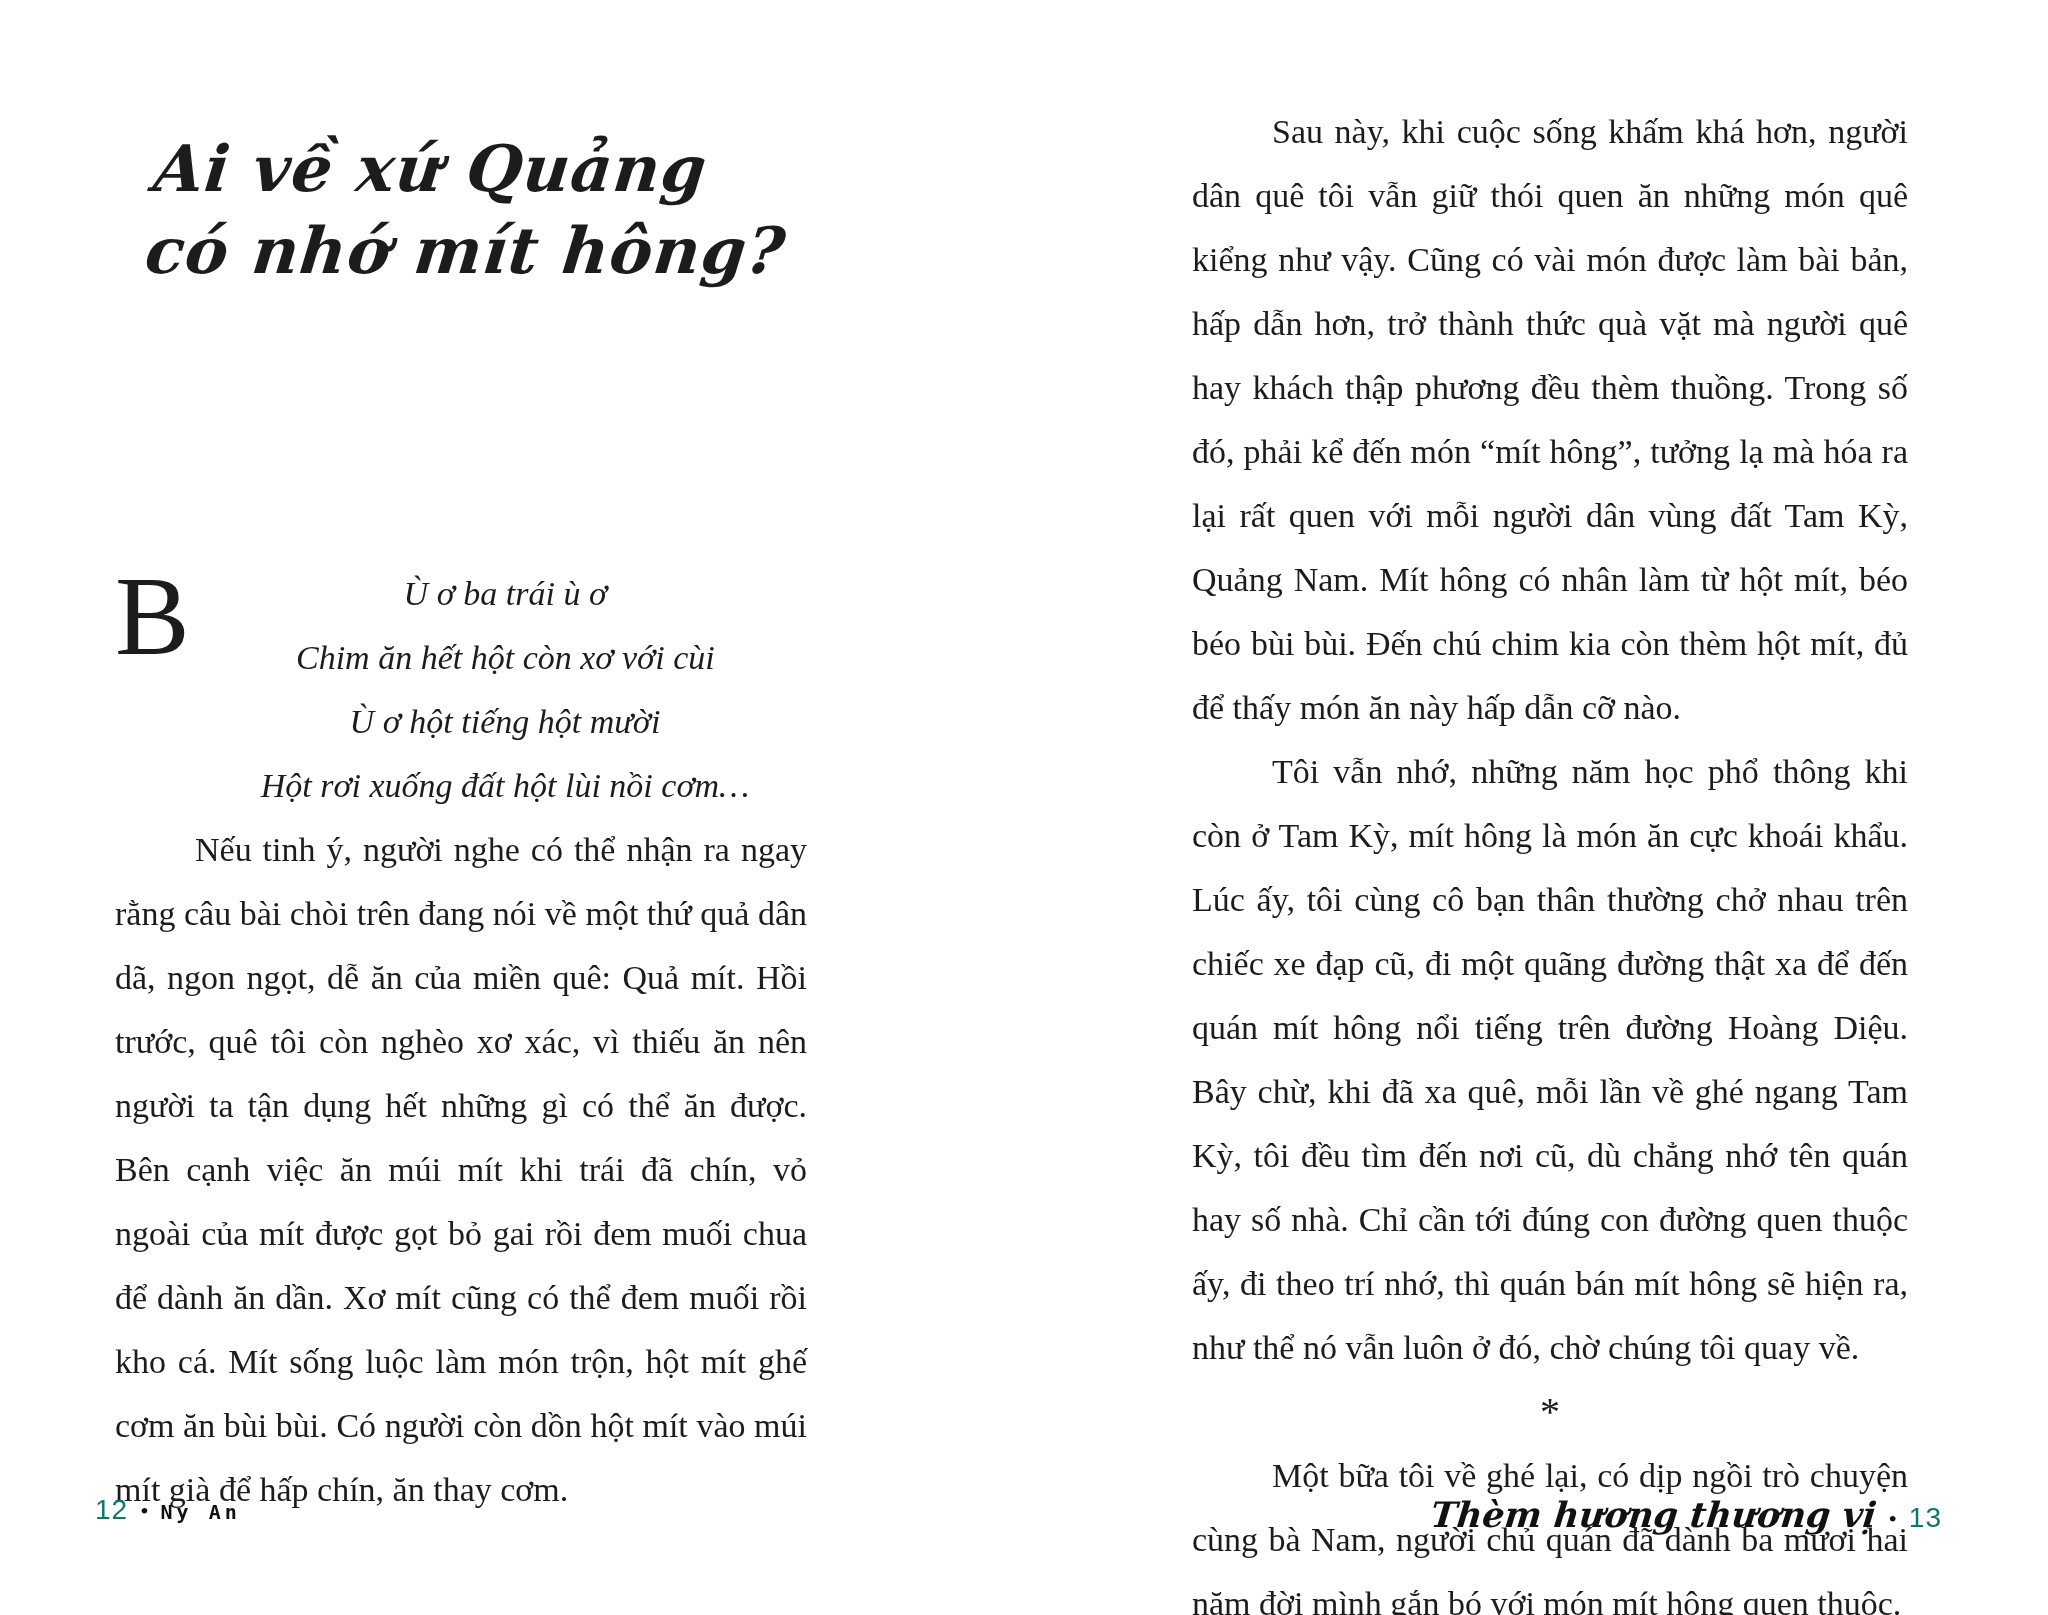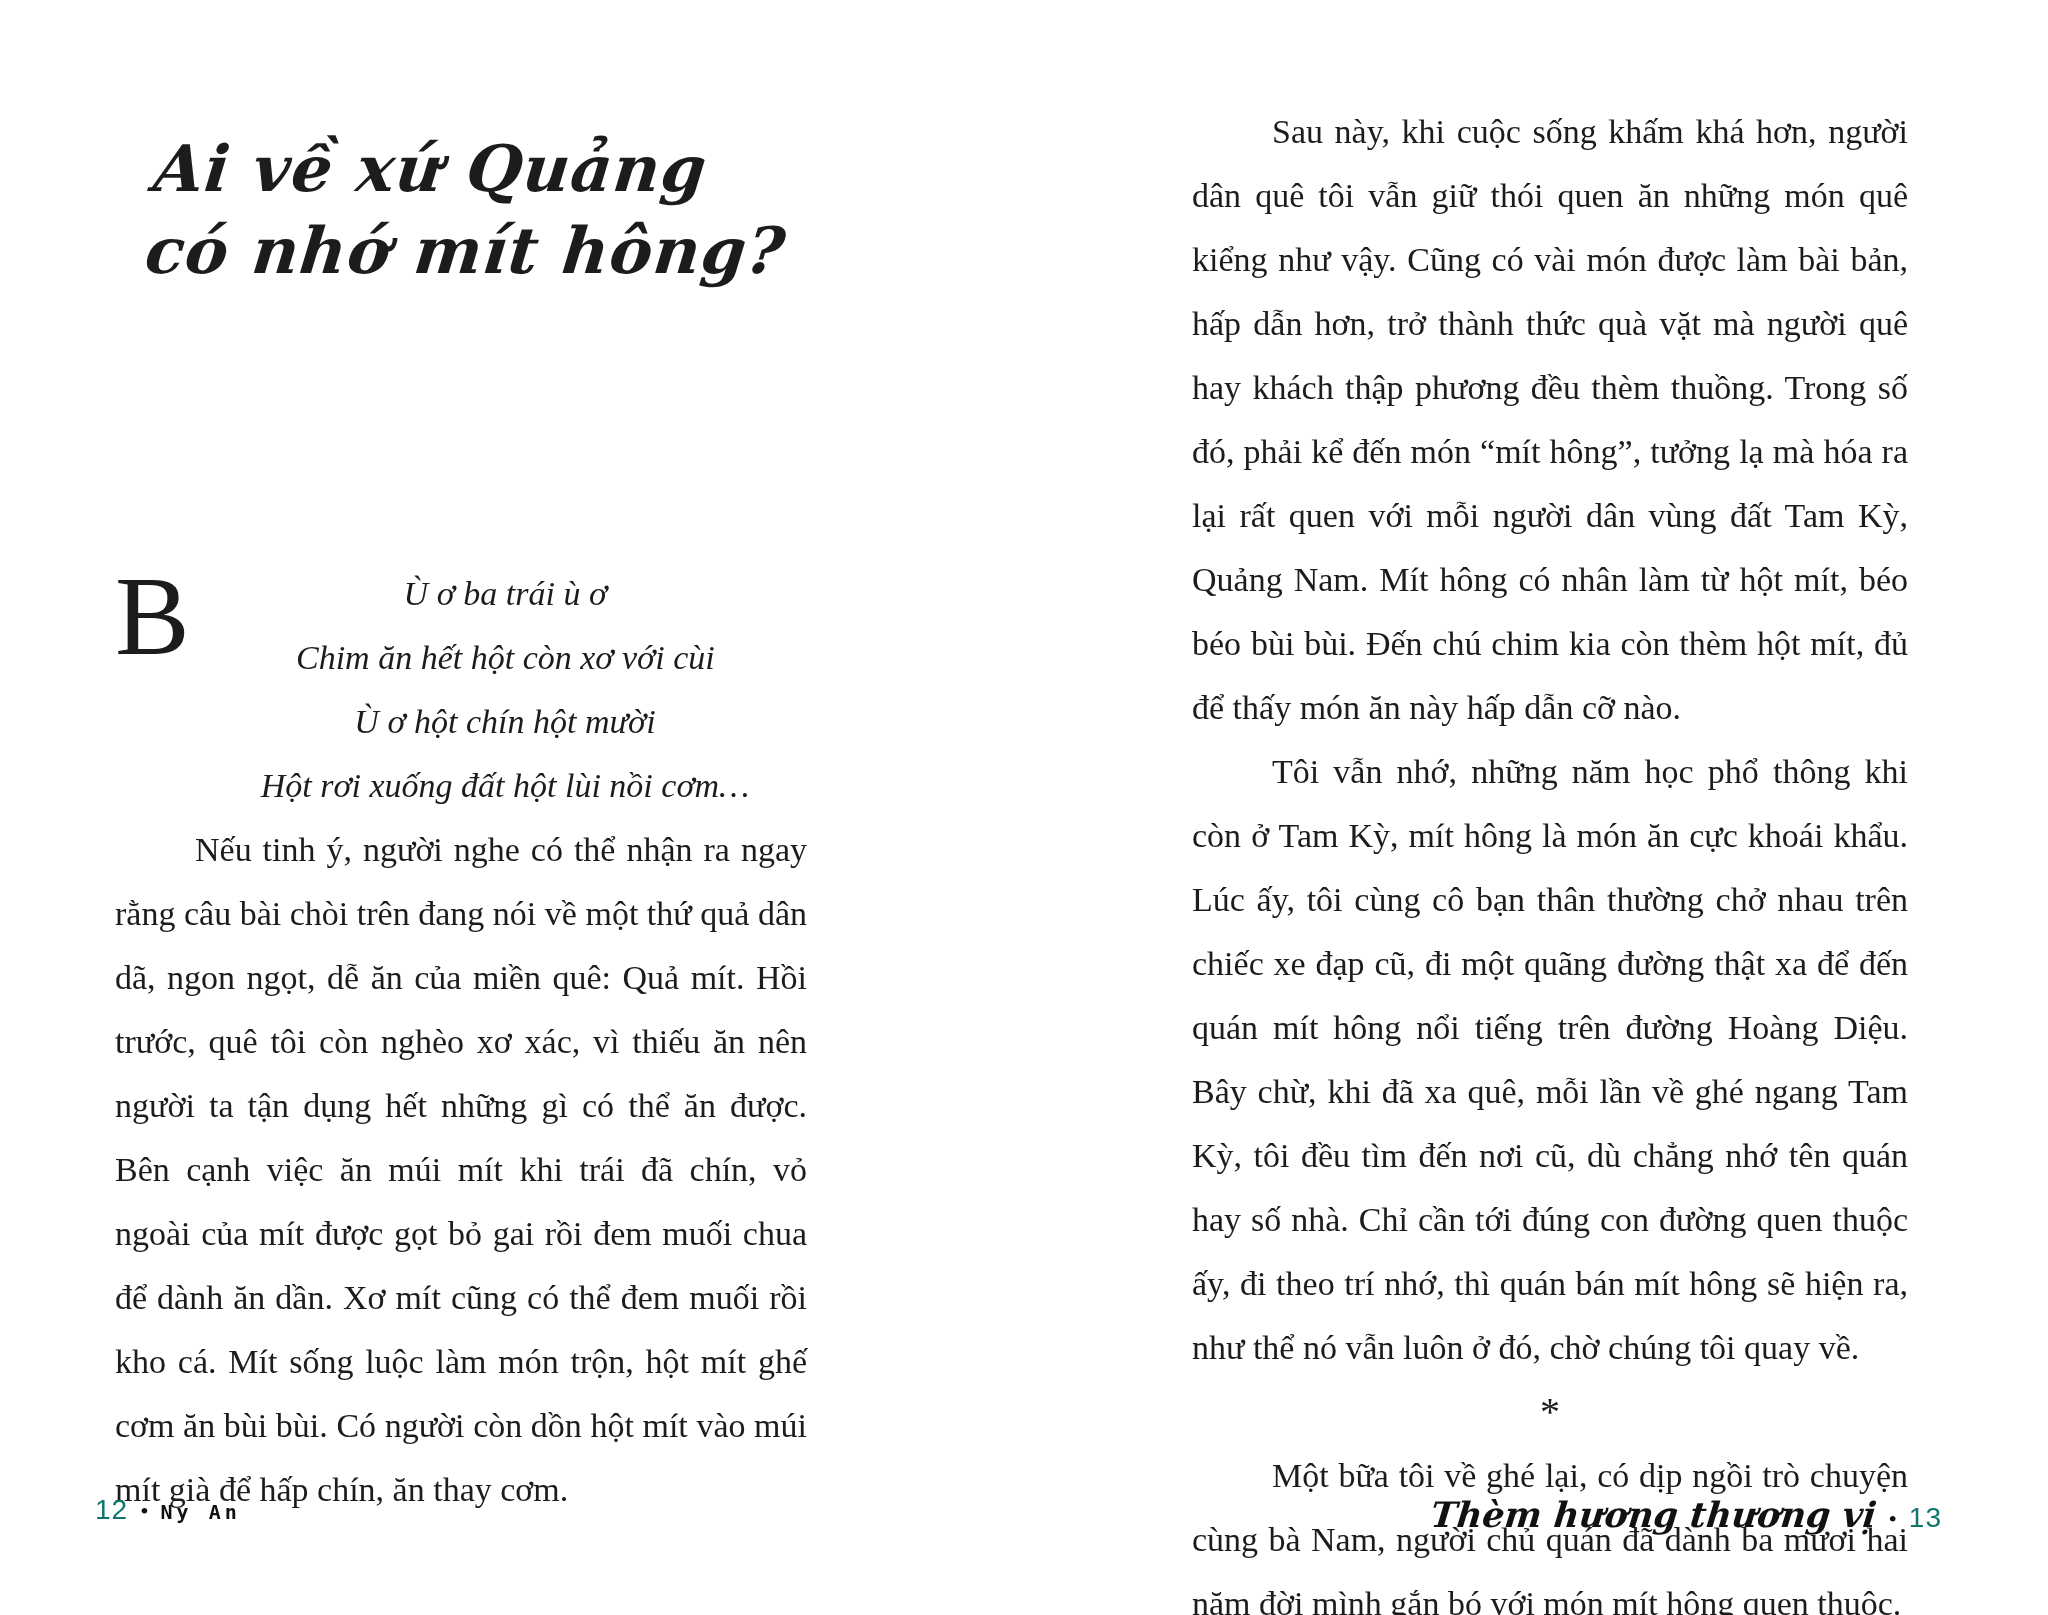--- a/index.html
+++ b/index.html
@@ -95,21 +95,21 @@
     <div>Ai về xứ Quảng</div>
     <div>có nhớ mít hông?</div>
   </div>
 
   <div id="left-body" class="body-text">
     <p style="margin:0; text-align:left;">
       <span class="dropcap">B</span>
     </p>
     <div class="verse-line">Ù ơ ba trái ù ơ</div>
     <div class="verse-line">Chim ăn hết hột còn xơ với cùi</div>
-    <div class="verse-line">Ù ơ hột chín hột mười</div>
+    <div class="verse-line">Ù ơ hột tiếng hột mười</div>
     <div class="verse-line">Hột rơi xuống đất hột lùi nồi cơm…</div>
     <p class="indent-para">Nếu tinh ý, người nghe có thể nhận ra ngay rằng câu bài chòi trên đang nói về một thứ quả dân dã, ngon ngọt, dễ ăn của miền quê: Quả mít. Hồi trước, quê tôi còn nghèo xơ xác, vì thiếu ăn nên người ta tận dụng hết những gì có thể ăn được. Bên cạnh việc ăn múi mít khi trái đã chín, vỏ ngoài của mít được gọt bỏ gai rồi đem muối chua để dành ăn dần. Xơ mít cũng có thể đem muối rồi kho cá. Mít sống luộc làm món trộn, hột mít ghế cơm ăn bùi bùi. Có người còn dồn hột mít vào múi mít già để hấp chín, ăn thay cơm.</p>
   </div>
 
   <div class="footer" id="left-footer">
     <span class="folio-num">12</span><span class="footer-bullet">•</span><span class="author-name">Ny An</span>
   </div>
 
 </div>
 

